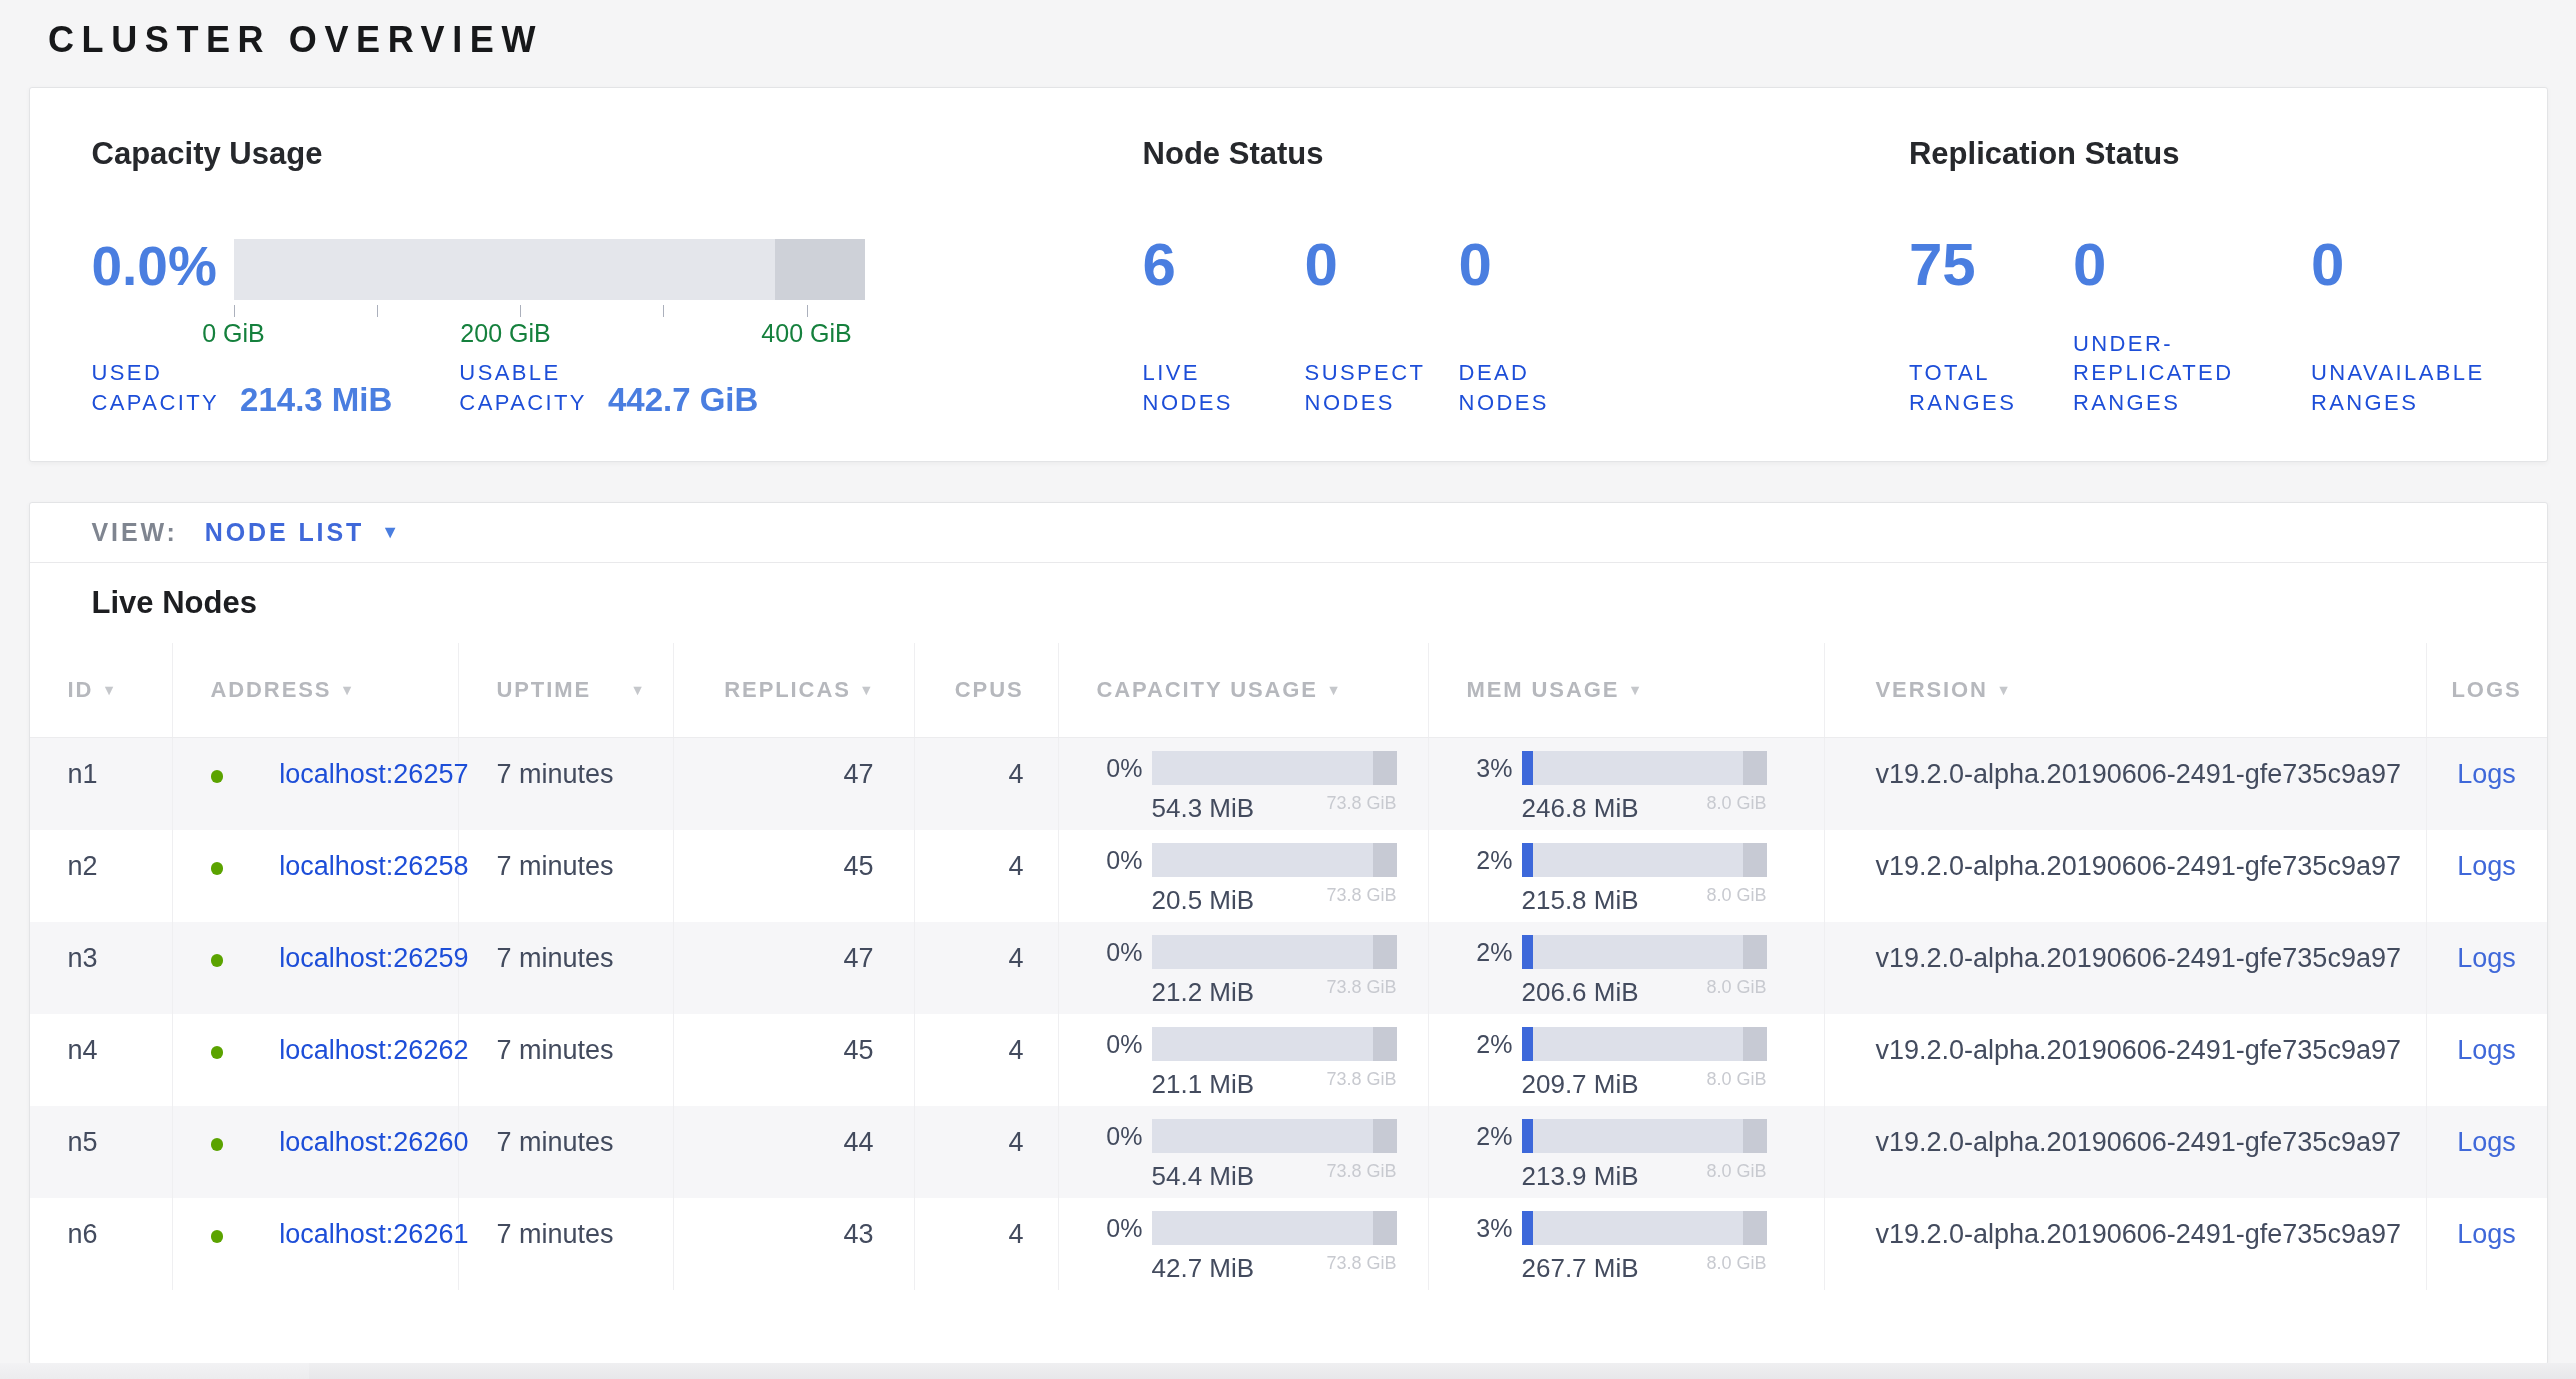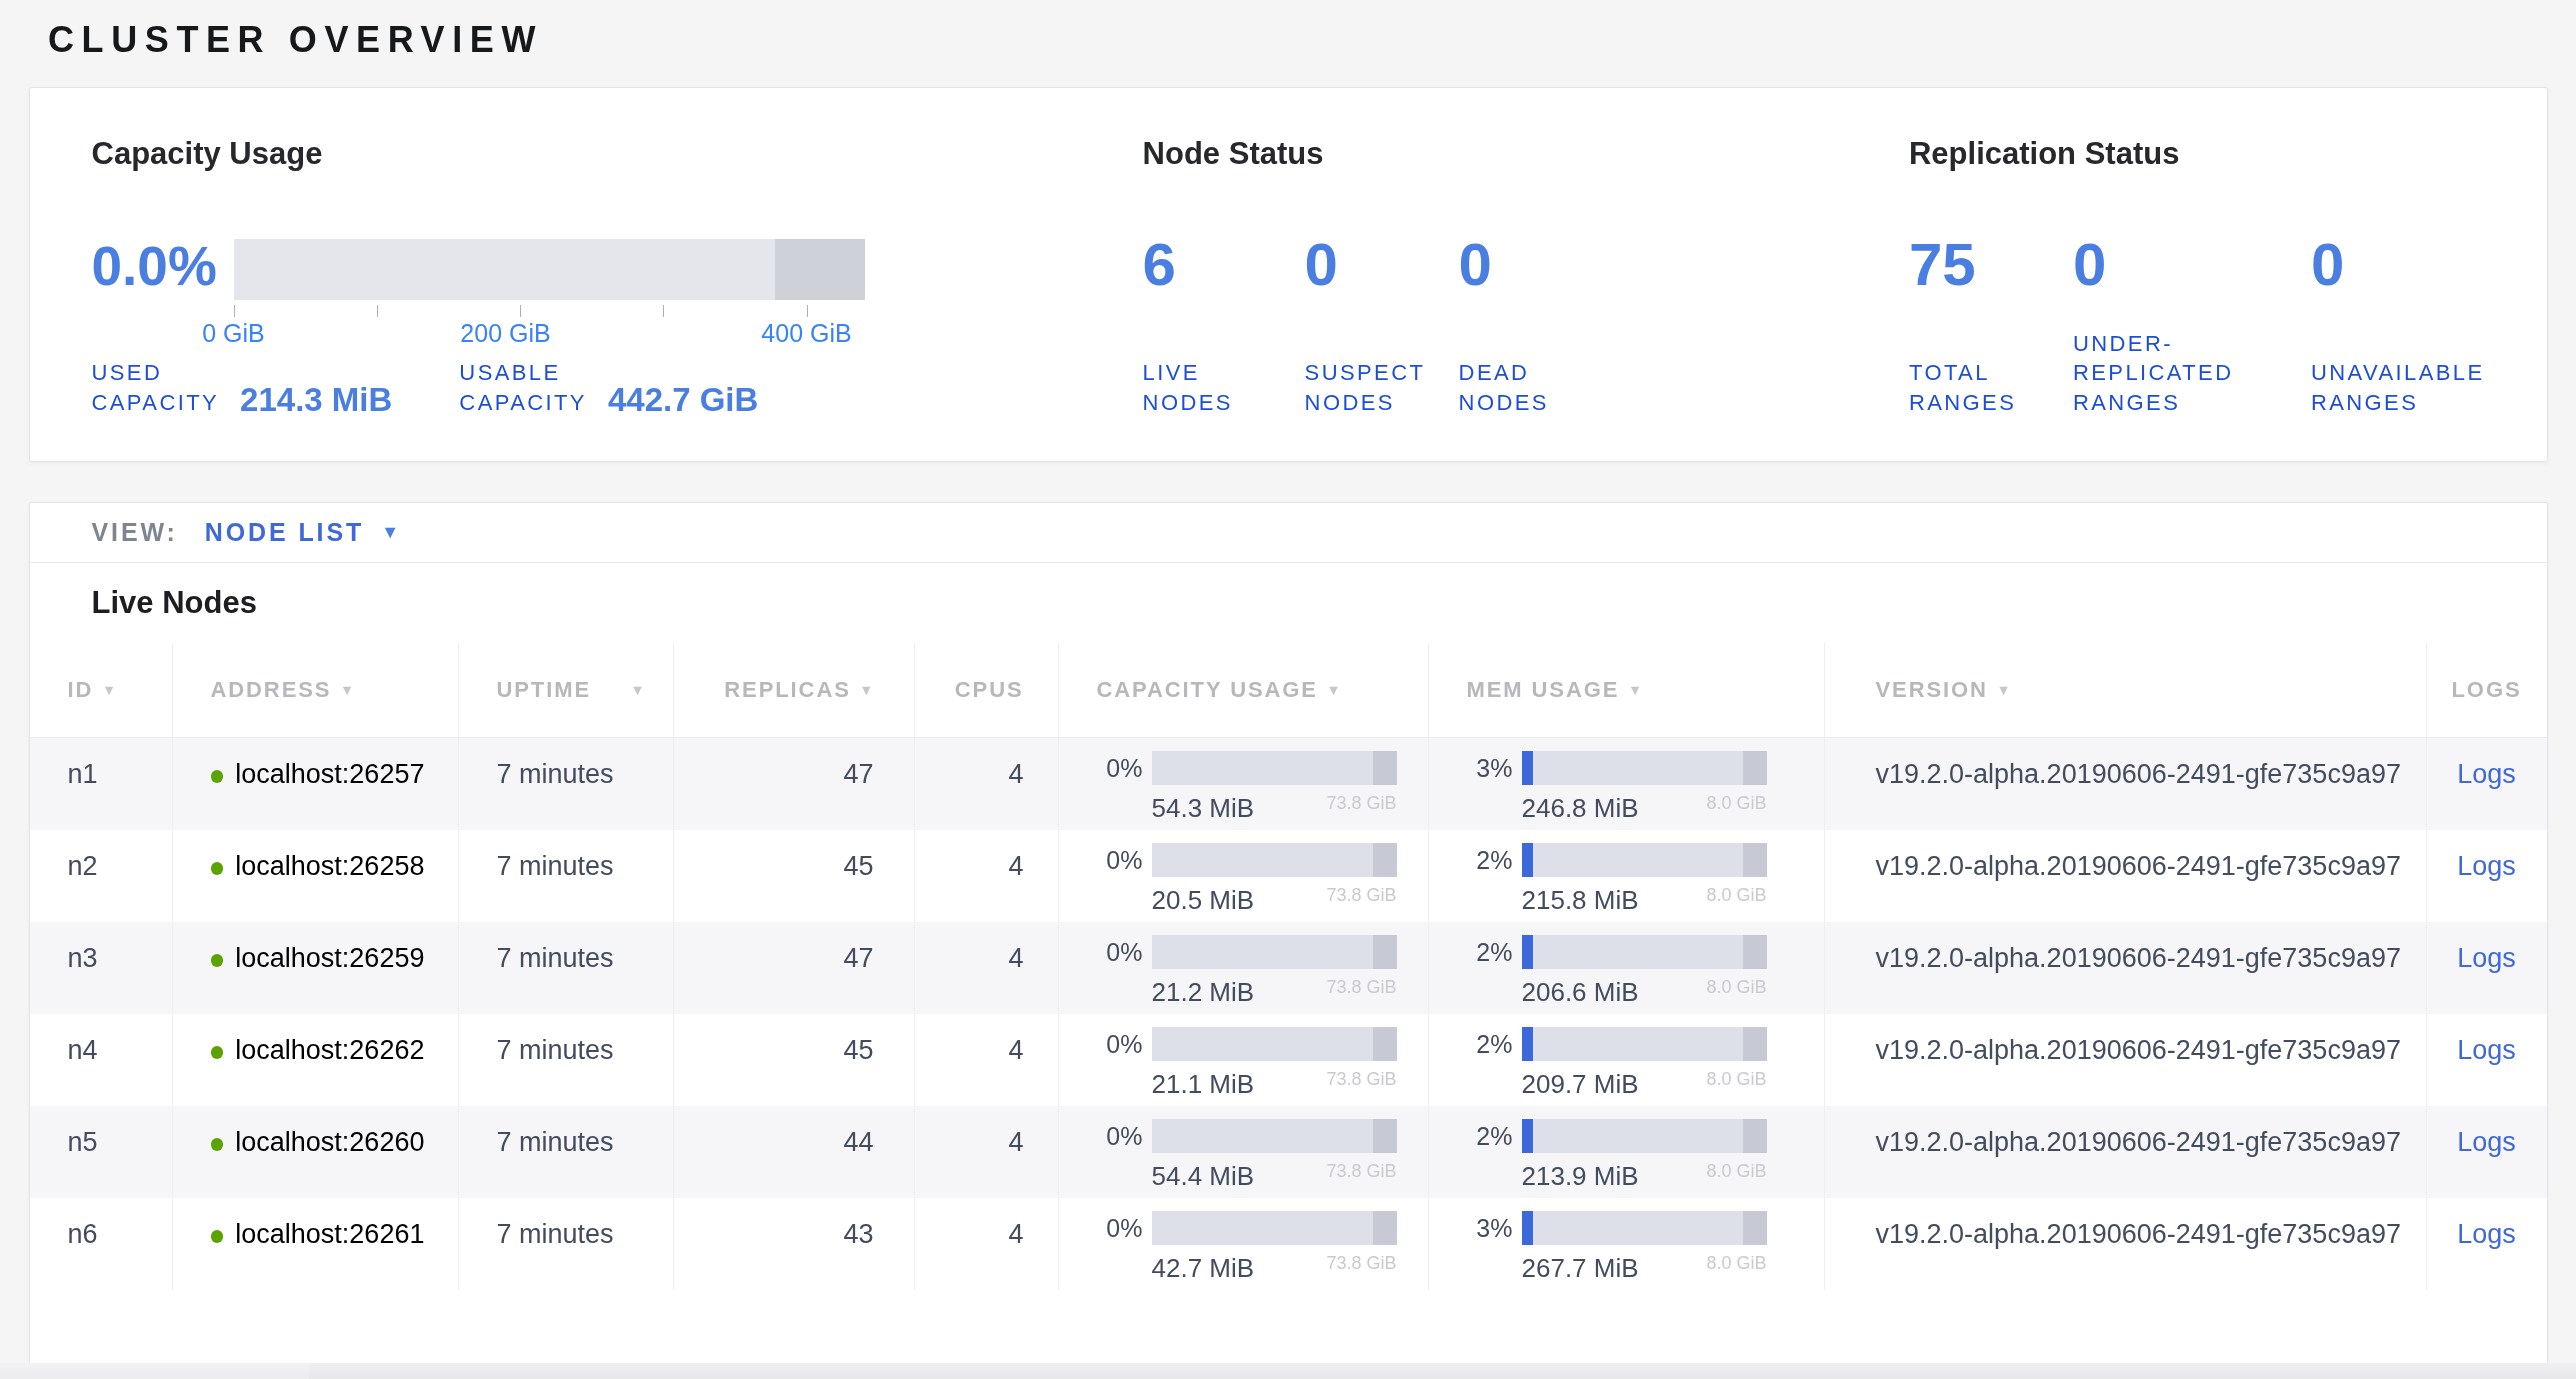--- a/index.html
+++ b/index.html
@@ -25,21 +25,21 @@
   
   .cap-row { display:flex; align-items:flex-start; margin-top:63px; }
   .cap-pct { width:122px; font-size:55px; font-weight:600; color:#4a7ee0; line-height:63px; }
   .gauge { position:relative; margin-left:20px; width:631px; padding-top:3.8px; }
   .gauge-bar { position:relative; width:631px; height:61px; background:#e4e6eb; }
   .gauge-dark { position:absolute; right:0; top:0; width:90px; height:61px; background:#ced1d8; }
   .gauge-ticks { position:relative; height:17px; }
   .gauge-tick { position:absolute; top:4.8px; width:1.9px; height:12.4px; background:#abb0bc; }
   .gauge-labels { position:relative; height:28.5px; }
   .gauge-label { position:absolute; top:1.9px; transform:translateX(-50%);
-    font-size:25px; color:#3b82f6; white-space:nowrap; }
+    font-size:25px; color:#15803d; white-space:nowrap; }
 
   
   .stat-value-num { font-size:60px; font-weight:600; color:#4a7ee0; line-height:67px; }
   .slabel span { display:block; font-size:22px; line-height:29.5px; letter-spacing:2.4px;
     color:#1d4ed8; font-weight:normal; }
 
   .cap-stats { margin-top:auto; padding-bottom:44px; display:flex; }
   .pair { display:flex; align-items:flex-end; }
   .pair + .pair { margin-left:67px; }
   .pair .pvalue { margin-left:21px; font-size:33px; font-weight:600; color:#4a7ee0;
@@ -79,21 +79,21 @@
   .th:nth-child(8) { padding-left:51px; }
   .th:nth-child(9) { justify-content:center; }
 
   .tr { height:92px; background:#ffffff; }
   .tr.odd { background:#f6f6f8; }
   .td { font-size:27px; color:#434b5e; padding-top:21px; }
   .c-id { padding-left:38px; }
   .c-addr { padding-left:38px; display:flex; align-items:flex-start; }
   .dot { width:12.4px; height:12.4px; border-radius:50%; background:#5ba300;
     margin:11.4px 12.4px 0 0; flex:none; }
-  .addr { color:#000000; text-decoration:none; cursor:pointer; }
+  .addr { color:#1d4ed8; text-decoration:none; cursor:pointer;margin-left:44px; }
   .c-uptime { padding-left:38px; }
   .c-repl { text-align:right; padding-right:40px; }
   .c-cpus { text-align:right; padding-right:34px; }
   .c-ver { padding-left:51px; }
   .c-logs { text-align:center; }
   .c-logs a { color:#3f68d9; text-decoration:none; cursor:pointer; }
 
   .usage { padding:13.3px 0 0 38px; }
   .u-top { display:flex; align-items:center; }
   .u-top .pct { width:46px; text-align:right; font-size:25px; color:#434b5e;

